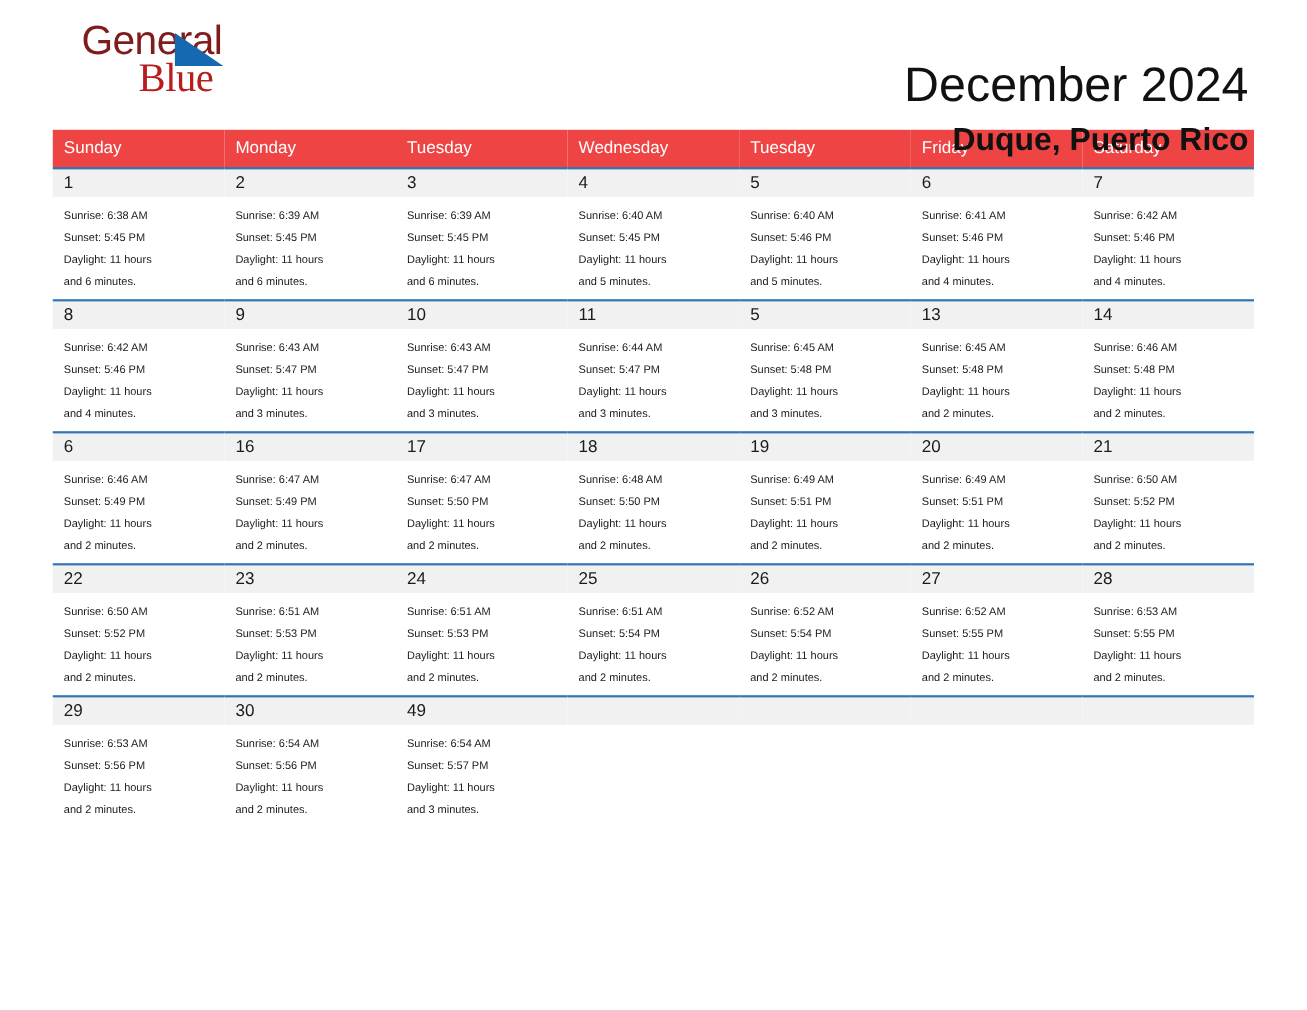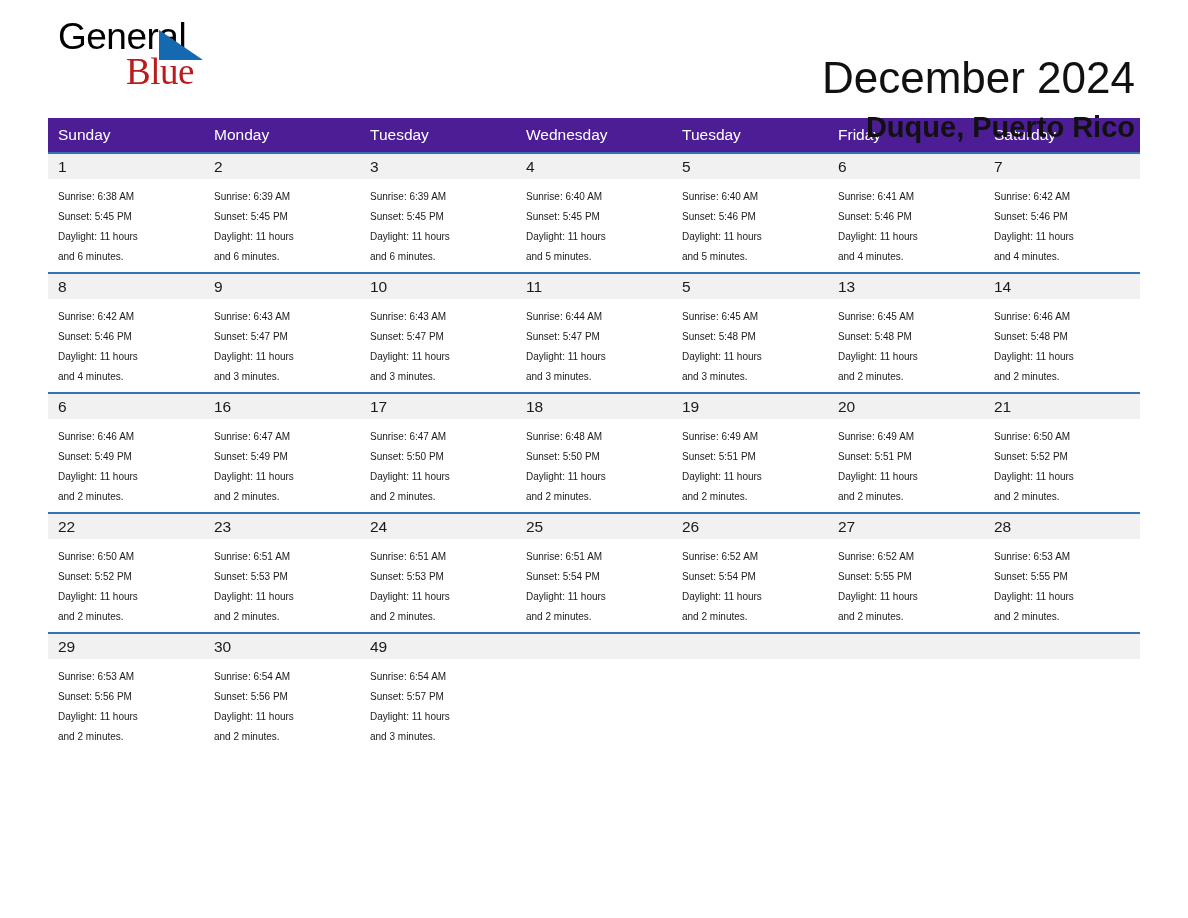--- a/index.html
+++ b/index.html
@@ -29,25 +29,25 @@
   }
   .logo {
     position: absolute;
     left: 10px;
     top: 16px;
     width: 260px;
     height: 86px;
   }
   .logo-general {
     position: absolute;
-    left: 0;
+    left: 16px;
     top: 0;
     font-size: 37px;
     letter-spacing: -0.5px;
-    color: #000000;
+    color: #7f1d1d;
     font-family: "Liberation Sans", sans-serif;
   }
   .logo-triangle {
     position: absolute;
     left: 101px;
     top: 14px;
     width: 0;
     height: 0;
     border-left: 44px solid #1569b0;
     border-top: 30px solid transparent;
@@ -84,21 +84,21 @@
     margin-top: 4px;
   }
 
   
   .calendar {
     width: 1092px;
     border-collapse: collapse;
     table-layout: fixed;
   }
   .calendar th {
-    background: #4c1d95;
+    background: #ef4444;
     color: #ffffff;
     font-size: 15.5px;
     font-weight: normal;
     text-align: left;
     padding: 8px 0 8px 10px;
     height: 18px;
     vertical-align: middle;
   }
   .calendar td {
     width: 156px;

